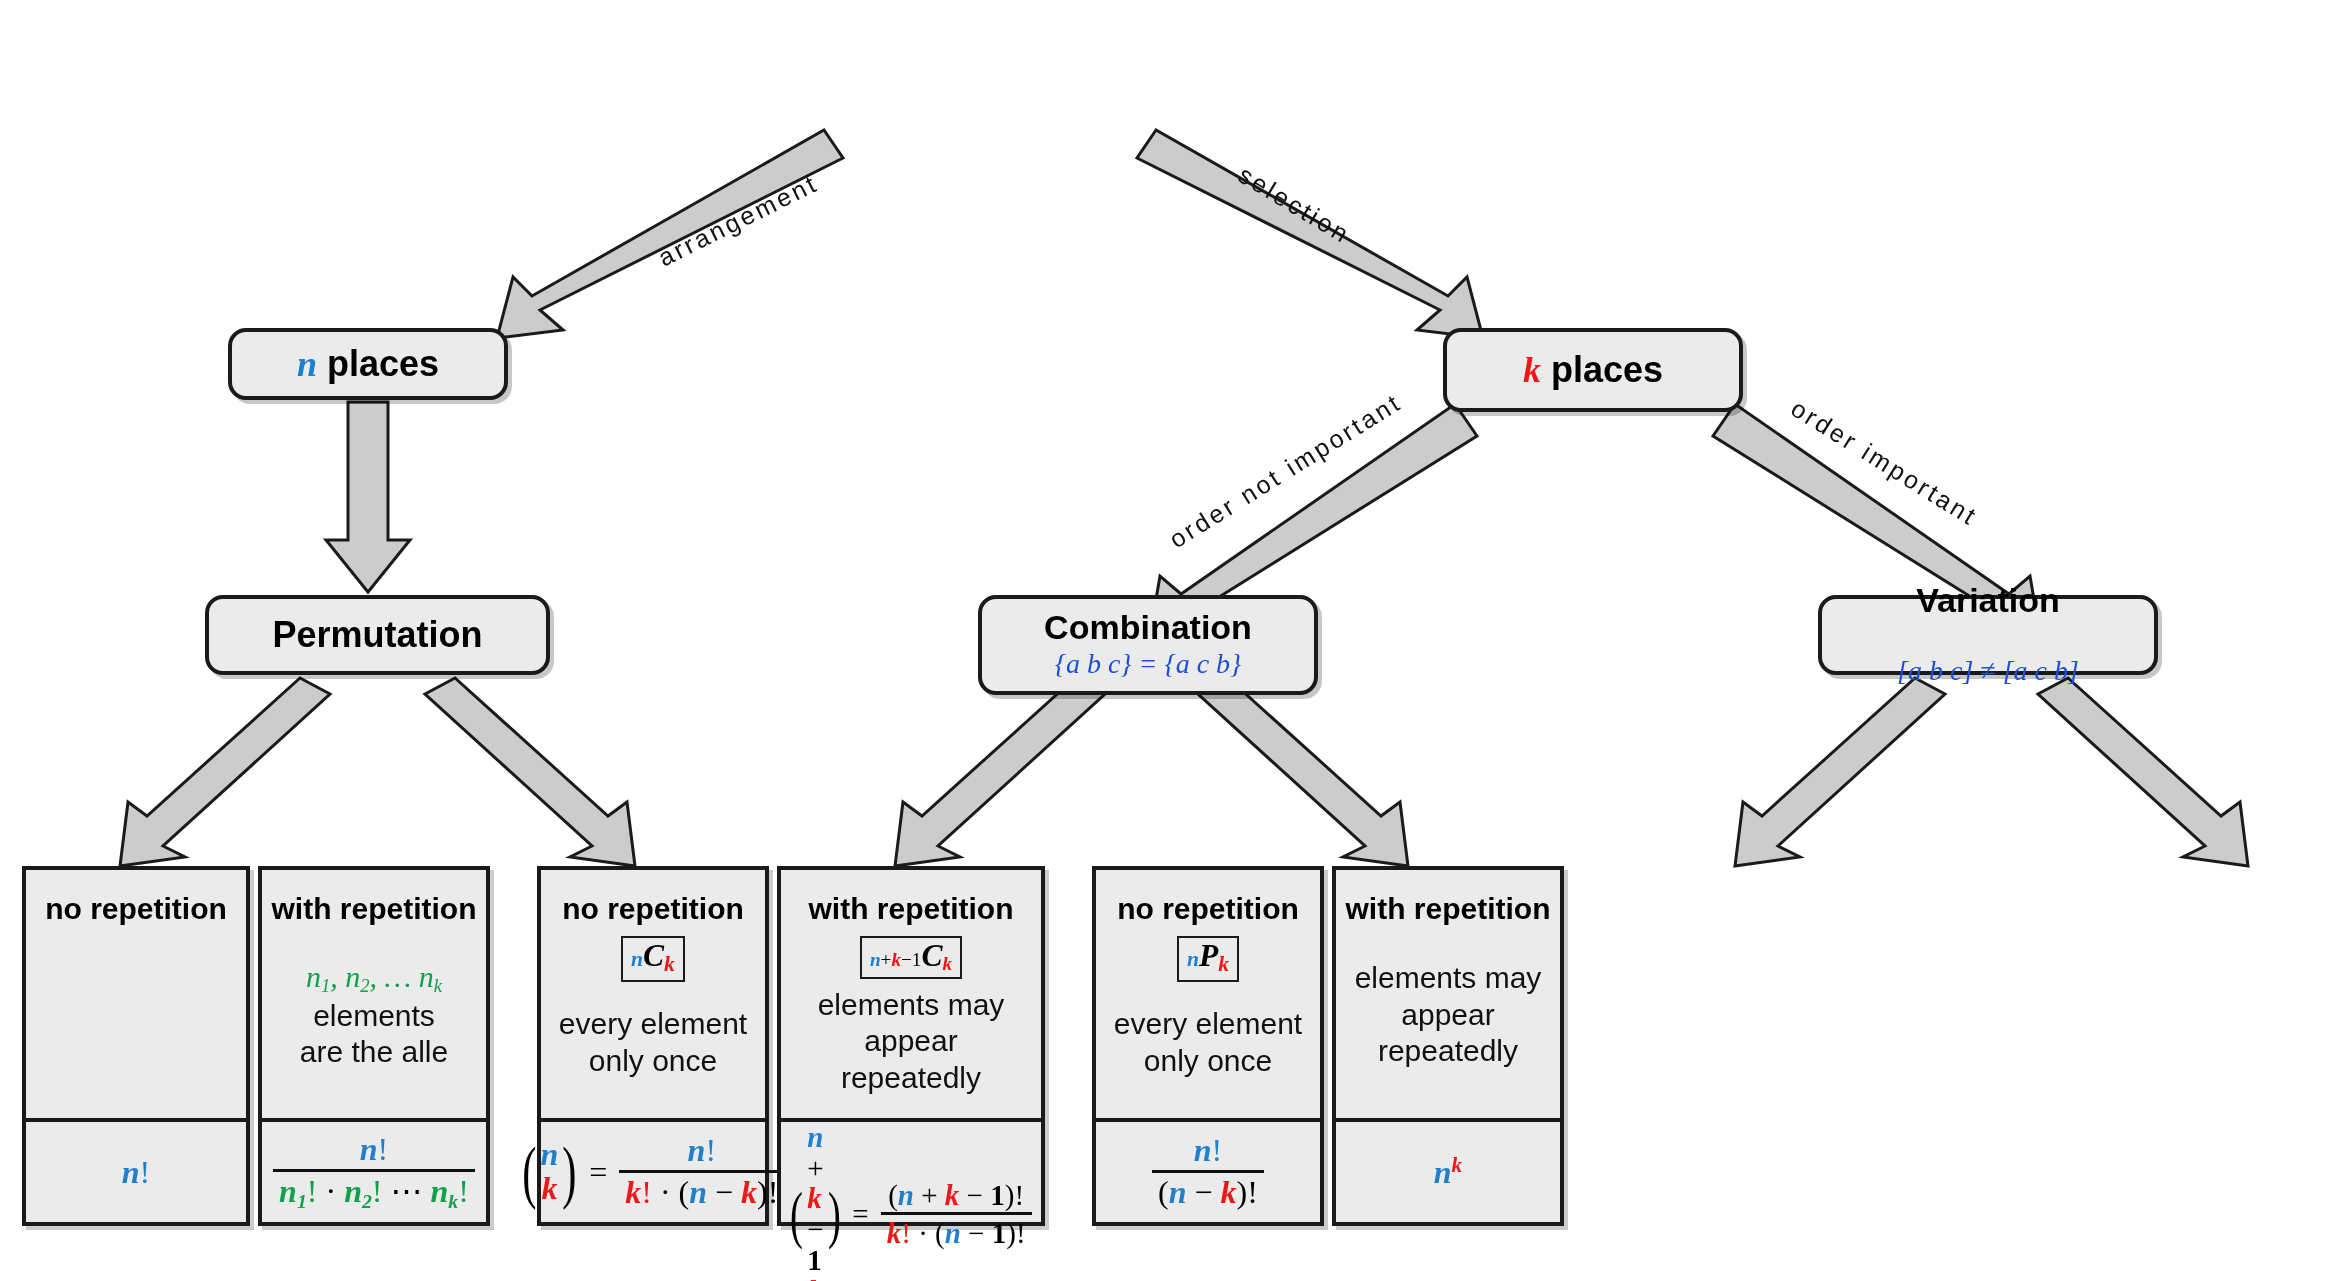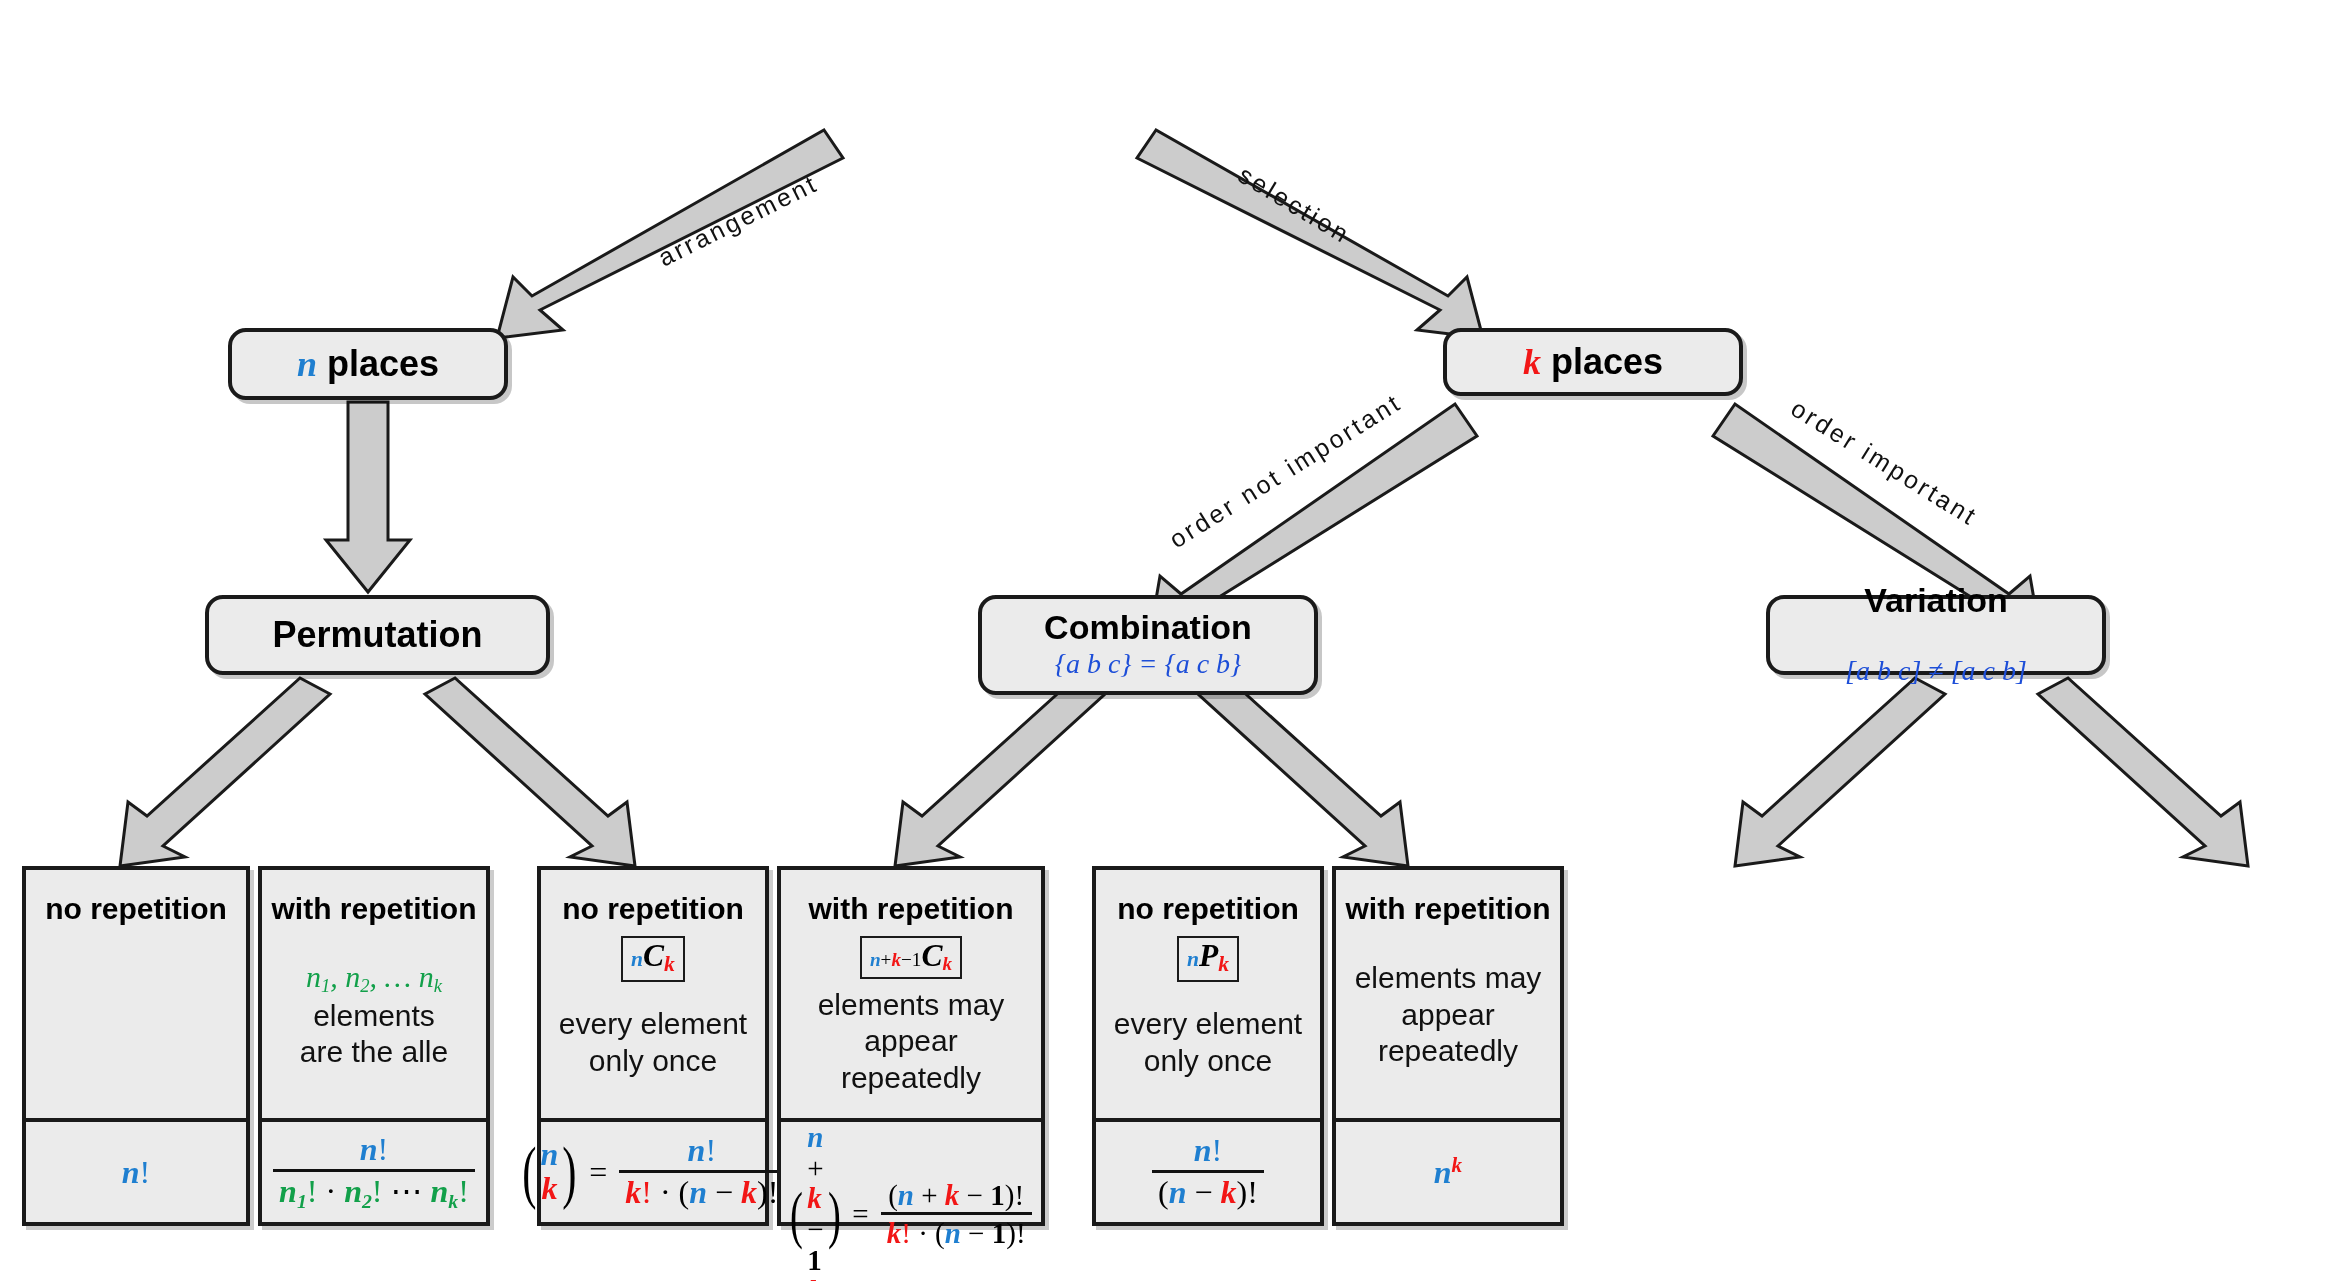--- a/index.html
+++ b/index.html
@@ -34,29 +34,29 @@
     color:#1d4ed8;
     white-space:nowrap;
   }
 
   
   #n-elements{left:830px;top:62px;width:320px;height:78px;}
   #n-elements .title{font-size:38px;}
   
   #n-places{left:228px;top:328px;width:280px;height:72px;}
   #n-places .title{font-size:36px;}
-  #k-places{left:1443px;top:328px;width:300px;height:68px;}
+  #k-places{left:1443px;top:328px;width:300px;height:84px;}
   #k-places .title{font-size:36px;}
   
   #permutation{left:205px;top:595px;width:345px;height:80px;}
   #permutation .title{font-size:36px;}
   #combination{left:978px;top:595px;width:340px;height:100px;}
   #combination .title{font-size:34px;}
   #combination .sub{font-size:28px;margin-top:2px;}
-  #variation{left:1766px;top:595px;width:340px;height:80px;gap:28px;}
+  #variation{left:1818px;top:595px;width:340px;height:80px;gap:28px;}
   #variation .title{font-size:34px;}
   #variation .sub{font-size:28px;margin-top:8px;}
 
   
   .leaf{
     position:absolute;
     top:866px;height:360px;
     background:#ebebeb;
     border:4px solid #1a1a1a;
     box-sizing:border-box;

